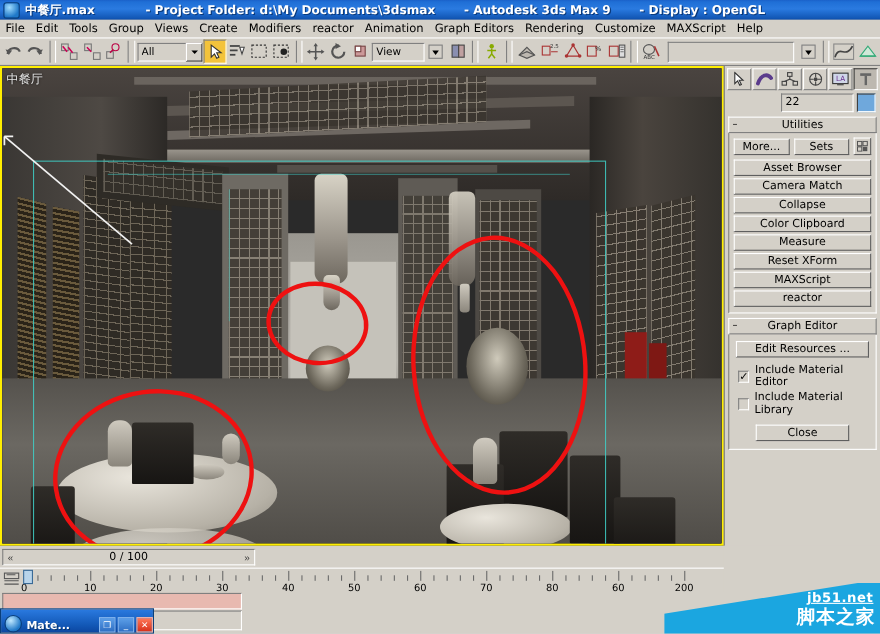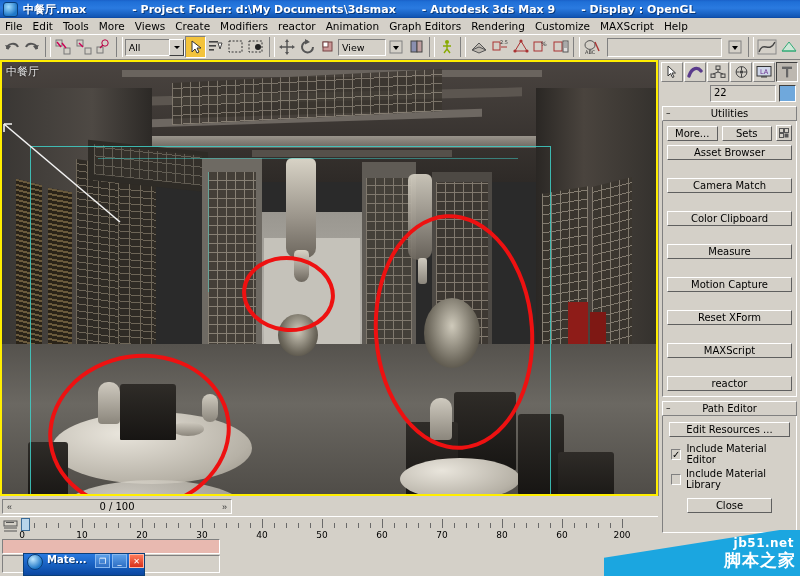--- a/index.html
+++ b/index.html
@@ -89,21 +89,21 @@
     border-right-color:#fff;border-bottom-color:#fff;box-sizing:border-box;}
   .rollout{margin:0 3px 2px 3px;}
   .rohead{height:15px;background:#d4d0c8;border:1px solid #fff;border-right-color:#808080;border-bottom-color:#808080;
     display:flex;align-items:center;justify-content:center;position:relative;font-size:10px;color:#000;
     font-family:"DejaVu Sans",sans-serif;box-sizing:border-box;}
   .rohead .mk{position:absolute;left:3px;font-size:9px;line-height:9px;}
   .robody{border:1px solid #808080;border-top:0;border-right-color:#fff;border-bottom-color:#fff;
     background:#d4d0c8;padding:4px 4px 5px 4px;box-sizing:border-box;}
   .mxbtn{height:15px;background:#d4d0c8;border:1px solid #fff;border-right-color:#5f5f5f;border-bottom-color:#5f5f5f;
     display:flex;align-items:center;justify-content:center;font-size:10px;color:#000;
-    font-family:"DejaVu Sans",sans-serif;box-sizing:border-box;margin-bottom:18px;cursor:default;}
+    font-family:"DejaVu Sans",sans-serif;box-sizing:border-box;margin-bottom:2px;cursor:default;}
   .row2{display:flex;gap:4px;align-items:center;margin-bottom:4px;}
   .row2 .mxbtn{flex:1;margin-bottom:0;}
   .sqbtn{width:16px;height:16px;border:1px solid #fff;border-right-color:#5f5f5f;border-bottom-color:#5f5f5f;
     background:#d4d0c8;display:flex;align-items:center;justify-content:center;box-sizing:border-box;}
   .chkrow{display:flex;align-items:center;font-size:10px;color:#000;margin:3px 0 0 2px;
     font-family:"DejaVu Sans",sans-serif;}
   .chk{width:11px;height:11px;background:#d4d0c8;border:1px solid #808080;border-right-color:#fff;border-bottom-color:#fff;
     margin-right:5px;box-sizing:border-box;display:flex;align-items:center;justify-content:center;
     font-size:10px;line-height:9px;color:#000;}
 
@@ -121,39 +121,39 @@
   .tlab{position:absolute;bottom:-1px;font-size:9px;color:#000;transform:translateX(-50%);
     font-family:"DejaVu Sans",sans-serif;}
   .thumb{position:absolute;left:21px;top:1px;width:9px;height:13px;background:#b8d4ea;border:1px solid #3a6a96;box-sizing:border-box;}
   .trkicon{position:absolute;left:3px;top:2px;width:16px;height:16px;}
 
   
   .statusbar{position:absolute;left:0;top:538px;width:800px;height:38px;background:#d4d0c8;}
   .mxsunken{border:1px solid #808080;border-right-color:#fff;border-bottom-color:#fff;background:#d4d0c8;box-sizing:border-box;}
 
   
-  .metask{position:absolute;left:0;top:553px;width:122px;height:23px;
+  .metask{position:absolute;left:0;top:553px;width:140px;height:23px;
     background:linear-gradient(180deg,#2a7ae0 0%,#1257b5 70%,#0c46a0 100%);
-    display:flex;align-items:flex-start;padding-left:3px;box-sizing:border-box;
-    border:1px solid #0a3f7a;margin-left:23px;}
+    display:flex;align-items:flex-end;padding-left:3px;box-sizing:border-box;
+    border:1px solid #0a3f7a;}
   .me-ico{width:14px;height:14px;border-radius:50%;background:radial-gradient(circle at 35% 30%,#bfe8ff,#1f78c8 70%);
     border:1px solid #0a3f7a;margin-right:4px;flex:none;}
   .me-txt{color:#fff;font-size:10px;font-weight:bold;font-family:"DejaVu Sans",sans-serif;
     text-shadow:1px 1px 0 #09376f;flex:1;white-space:nowrap;}
   .wbtn{width:15px;height:14px;margin-left:2px;border:1px solid #87b7ef;box-sizing:border-box;
     background:linear-gradient(180deg,#5c9fe8,#2f6fc4);display:flex;align-items:center;justify-content:center;
     color:#fff;font-size:8px;font-family:"DejaVu Sans",sans-serif;}
   .wbtn.cls{background:linear-gradient(180deg,#ff7a5a,#d8301a);border-color:#ffb8a6;font-weight:bold;}
 
   
   .wm{position:absolute;right:0;bottom:0;width:196px;height:46px;overflow:hidden;pointer-events:none;}
   .wm-band{position:absolute;right:-10px;bottom:-14px;width:230px;height:64px;background:#1ba6e0;
     transform:rotate(-9deg);transform-origin:100% 100%;}
   .wm-t1{position:absolute;right:6px;bottom:26px;color:#fff;font-size:12px;font-weight:bold;
-    font-family:"DejaVu Sans",sans-serif;letter-spacing:.5px;}
+    font-family:"DejaVu Sans",sans-serif;letter-spacing:.5px;text-decoration:underline;}
   .wm-t2{position:absolute;right:4px;bottom:4px;color:#fff;font-size:17px;font-weight:bold;
     font-family:"DejaVu Sans",sans-serif;letter-spacing:1px;}
 
   svg{display:block;}
 </style>
 </head>
 <body>
 
 <div id="app">
 
@@ -165,21 +165,21 @@
     <span class="tb-gap" style="width:26px"></span>
     <span class="tb-seg">- Autodesk 3ds Max 9</span>
     <span class="tb-gap" style="width:26px"></span>
     <span class="tb-seg">- Display : OpenGL</span>
   </div>
 
   <div class="menubar">
     <div class="menuitem">File</div>
     <div class="menuitem">Edit</div>
     <div class="menuitem">Tools</div>
-    <div class="menuitem">More</div>
+    <div class="menuitem">Group</div>
     <div class="menuitem">Views</div>
     <div class="menuitem">Create</div>
     <div class="menuitem">Modifiers</div>
     <div class="menuitem">reactor</div>
     <div class="menuitem">Animation</div>
     <div class="menuitem">Graph Editors</div>
     <div class="menuitem">Rendering</div>
     <div class="menuitem">Customize</div>
     <div class="menuitem">MAXScript</div>
     <div class="menuitem">Help</div>
@@ -500,35 +500,35 @@
             <svg width="10" height="10" viewBox="0 0 10 10">
                 <rect x="0.5" y="0.5" width="4" height="4" fill="none" stroke="#555"></rect>
                 <rect x="5.5" y="0.5" width="4" height="4" fill="none" stroke="#555"></rect>
                 <rect x="0.5" y="5.5" width="4" height="4" fill="none" stroke="#555"></rect>
                 <rect x="5.5" y="5.5" width="4" height="4" fill="#555"></rect>
               </svg>
           </div>
         </div>
         <div class="mxbtn">Asset Browser</div>
         <div class="mxbtn">Camera Match</div>
+        <div class="mxbtn">Collapse</div>
         <div class="mxbtn">Color Clipboard</div>
         <div class="mxbtn">Measure</div>
-        <div class="mxbtn">Motion Capture</div>
         <div class="mxbtn">Reset XForm</div>
         <div class="mxbtn">MAXScript</div>
         <div class="mxbtn" style="margin-bottom:0">reactor</div>
       </div>
     </div>
 
     <div class="rollout" style="margin-top:4px">
       <div class="rohead">
         <span class="mk">–</span>
-        <span>Path Editor</span>
-      </div>
-      <div class="robody" style="padding:6px 6px 19px 6px">
+        <span>Graph Editor</span>
+      </div>
+      <div class="robody" style="padding:6px 6px 7px 6px">
         <div class="mxbtn" style="margin-bottom:6px">Edit Resources ...</div>
         <div class="chkrow">
           <span class="chk">✓</span>
           <span>Include Material Editor</span>
         </div>
         <div class="chkrow">
           <span class="chk"></span>
           <span>Include Material Library</span>
         </div>
         <div class="mxbtn" style="margin:8px 18px 0 18px">Close</div>

